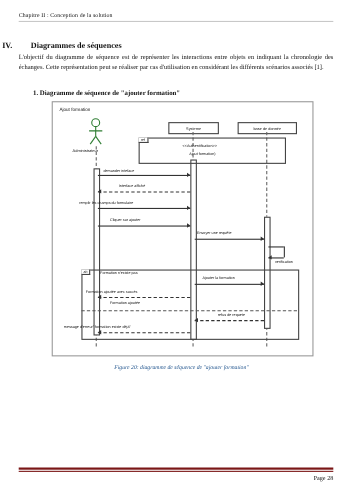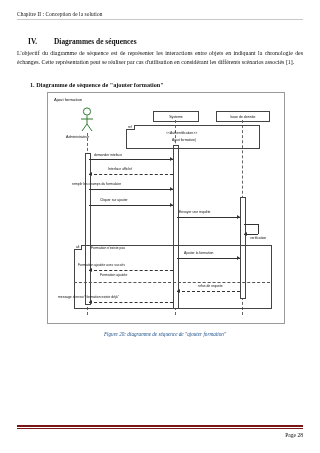--- a/index.html
+++ b/index.html
@@ -4,21 +4,21 @@
 <style>
   html,body{margin:0;padding:0;background:#ffffff;}
   body{width:320px;height:453px;font-family:"Liberation Serif",serif;color:#000;position:relative;overflow:hidden;}
   .page{position:absolute;inset:0;background:#fff;}
   .header-text{position:absolute;left:17px;top:11px;font-size:5.3px;letter-spacing:.1px;color:#111;}
   .rule-top{position:absolute;left:17px;top:19px;width:286px;height:1px;background:#c8c8c8;}
   .rule-bottom{position:absolute;left:17px;top:425px;width:286px;height:1.6px;background:#7a1616;}
   .rule-bottom2{position:absolute;left:17px;top:428px;width:286px;height:.8px;background:#7a1616;}
   .page-num{position:absolute;right:17px;top:432px;font-size:5.6px;color:#111;}
 
-  .sec-title{position:absolute;left:28px;top:37px;font-size:7.4px;font-weight:bold;color:#111;}
+  .sec-title{position:absolute;left:2px;top:37px;font-size:7.4px;font-weight:bold;color:#111;}
   .sec-title .num{display:inline-block;width:26px;}
   .para{position:absolute;left:17px;top:49px;width:286px;font-size:5.9px;line-height:9.2px;text-align:justify;color:#111;}
   .sub-title{position:absolute;left:30px;top:81px;font-size:6.2px;font-weight:bold;color:#111;}
 
   .figbox{position:absolute;left:47px;top:92px;width:236px;height:230px;border:1px solid #9a9a9a;background:#fff;}
   .figcaption{position:absolute;left:47px;top:331px;width:236px;text-align:center;font-size:5.2px;font-style:italic;color:#1a4f8a;}
   .box{position:absolute;border:1px solid #444;background:#fff;font-family:"Liberation Sans",sans-serif;font-size:3.5px;display:flex;align-items:center;justify-content:center;text-align:center;color:#111;}
   .lifeline{position:absolute;width:0;border-left:1px dashed #666;}
   .act{position:absolute;background:#fff;border:1px solid #444;width:4px;}
   .msg{position:absolute;height:0;border-top:1px solid #333;}

